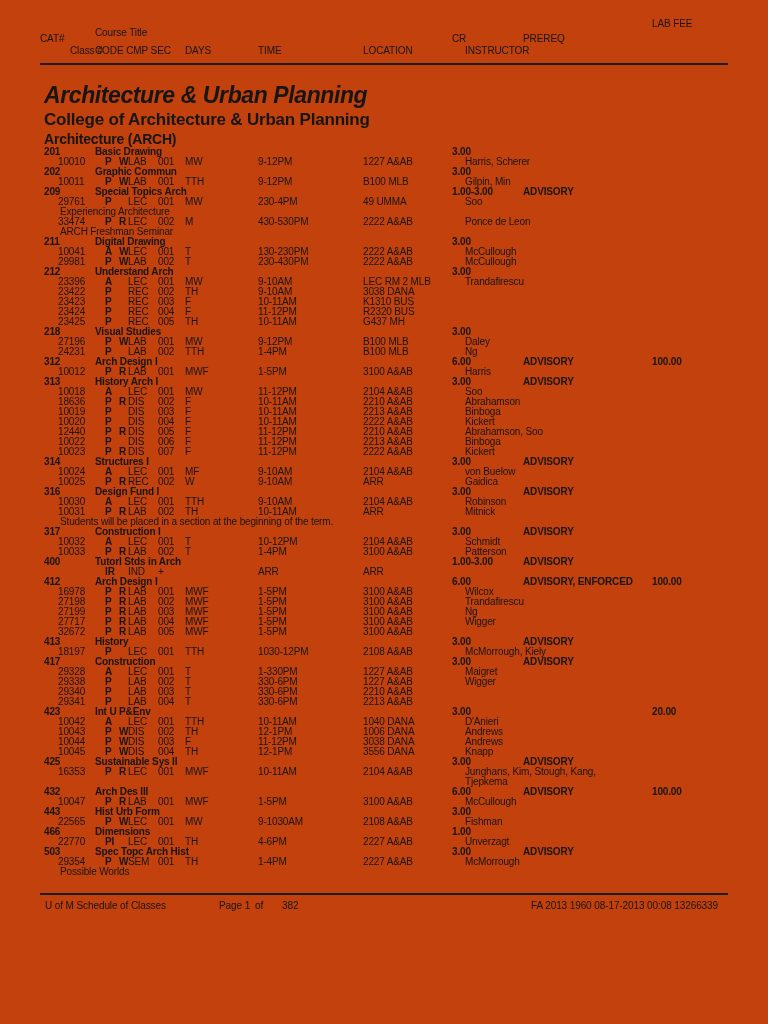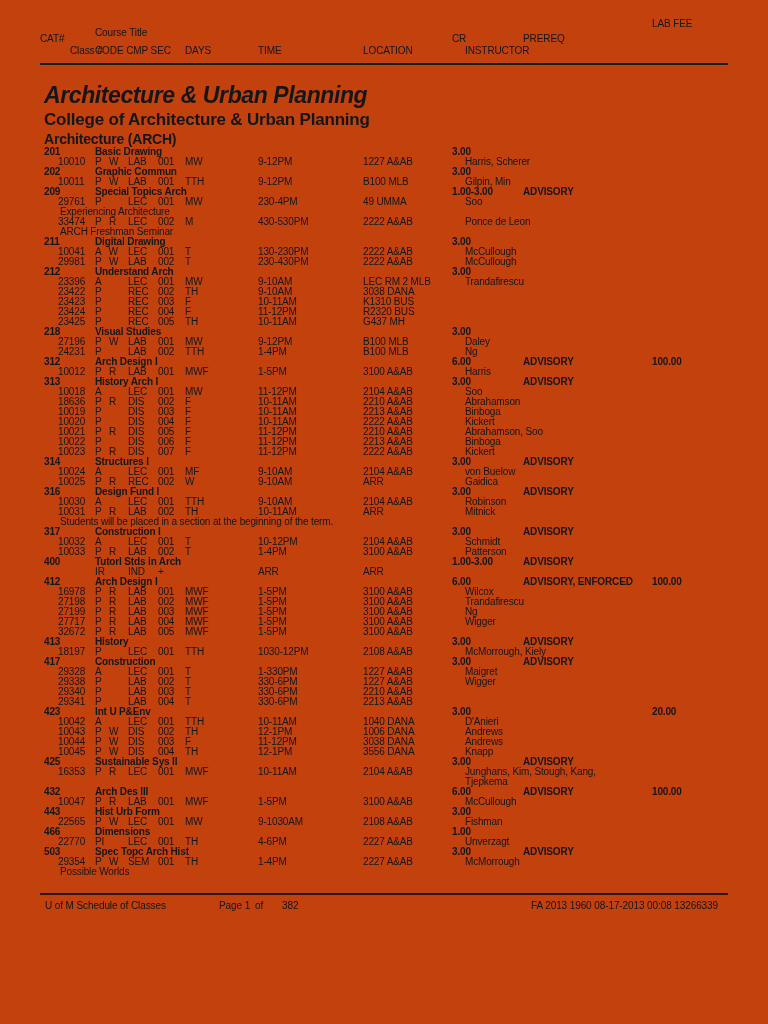--- a/index.html
+++ b/index.html
@@ -27,21 +27,21 @@
   .line { position:relative; height:10px; }
   .line span { position:absolute; top:0; white-space:pre; }
   .bold { font-weight:bold; }
   
   .c-cat   { left:44px; }
   .c-title { left:95px; }
   .c-cr    { left:452px; }
   .c-prq   { left:523px; }
   .c-fee   { left:652px; }
   .c-no    { left:58px; }
-  .c-code  { left:95px; word-spacing:5px; }
+  .c-code  { left:105px; word-spacing:5px;font-weight:bold; }
   .c-cmp   { left:128px; }
   .c-sec   { left:158px; }
   .c-days  { left:185px; }
   .c-time  { left:258px; }
   .c-loc   { left:363px; }
   .c-ins   { left:465px; }
   .c-note  { left:40px;padding-left:20px; }
   
   .footer { font-size:10px; letter-spacing:-0.1px; }
 </style>
@@ -291,21 +291,21 @@
         <span class="c-no">10020</span>
         <span class="c-code">P</span>
         <span class="c-cmp">DIS</span>
         <span class="c-sec">004</span>
         <span class="c-days">F</span>
         <span class="c-time">10-11AM</span>
         <span class="c-loc">2222 A&amp;AB</span>
         <span class="c-ins">Kickert</span>
       </div>
       <div class="line">
-        <span class="c-no">10021</span>
+        <span class="c-no">12440</span>
         <span class="c-code">P R</span>
         <span class="c-cmp">DIS</span>
         <span class="c-sec">005</span>
         <span class="c-days">F</span>
         <span class="c-time">11-12PM</span>
         <span class="c-loc">2210 A&amp;AB</span>
         <span class="c-ins">Abrahamson, Soo</span>
       </div>
       <div class="line">
         <span class="c-no">10022</span>

